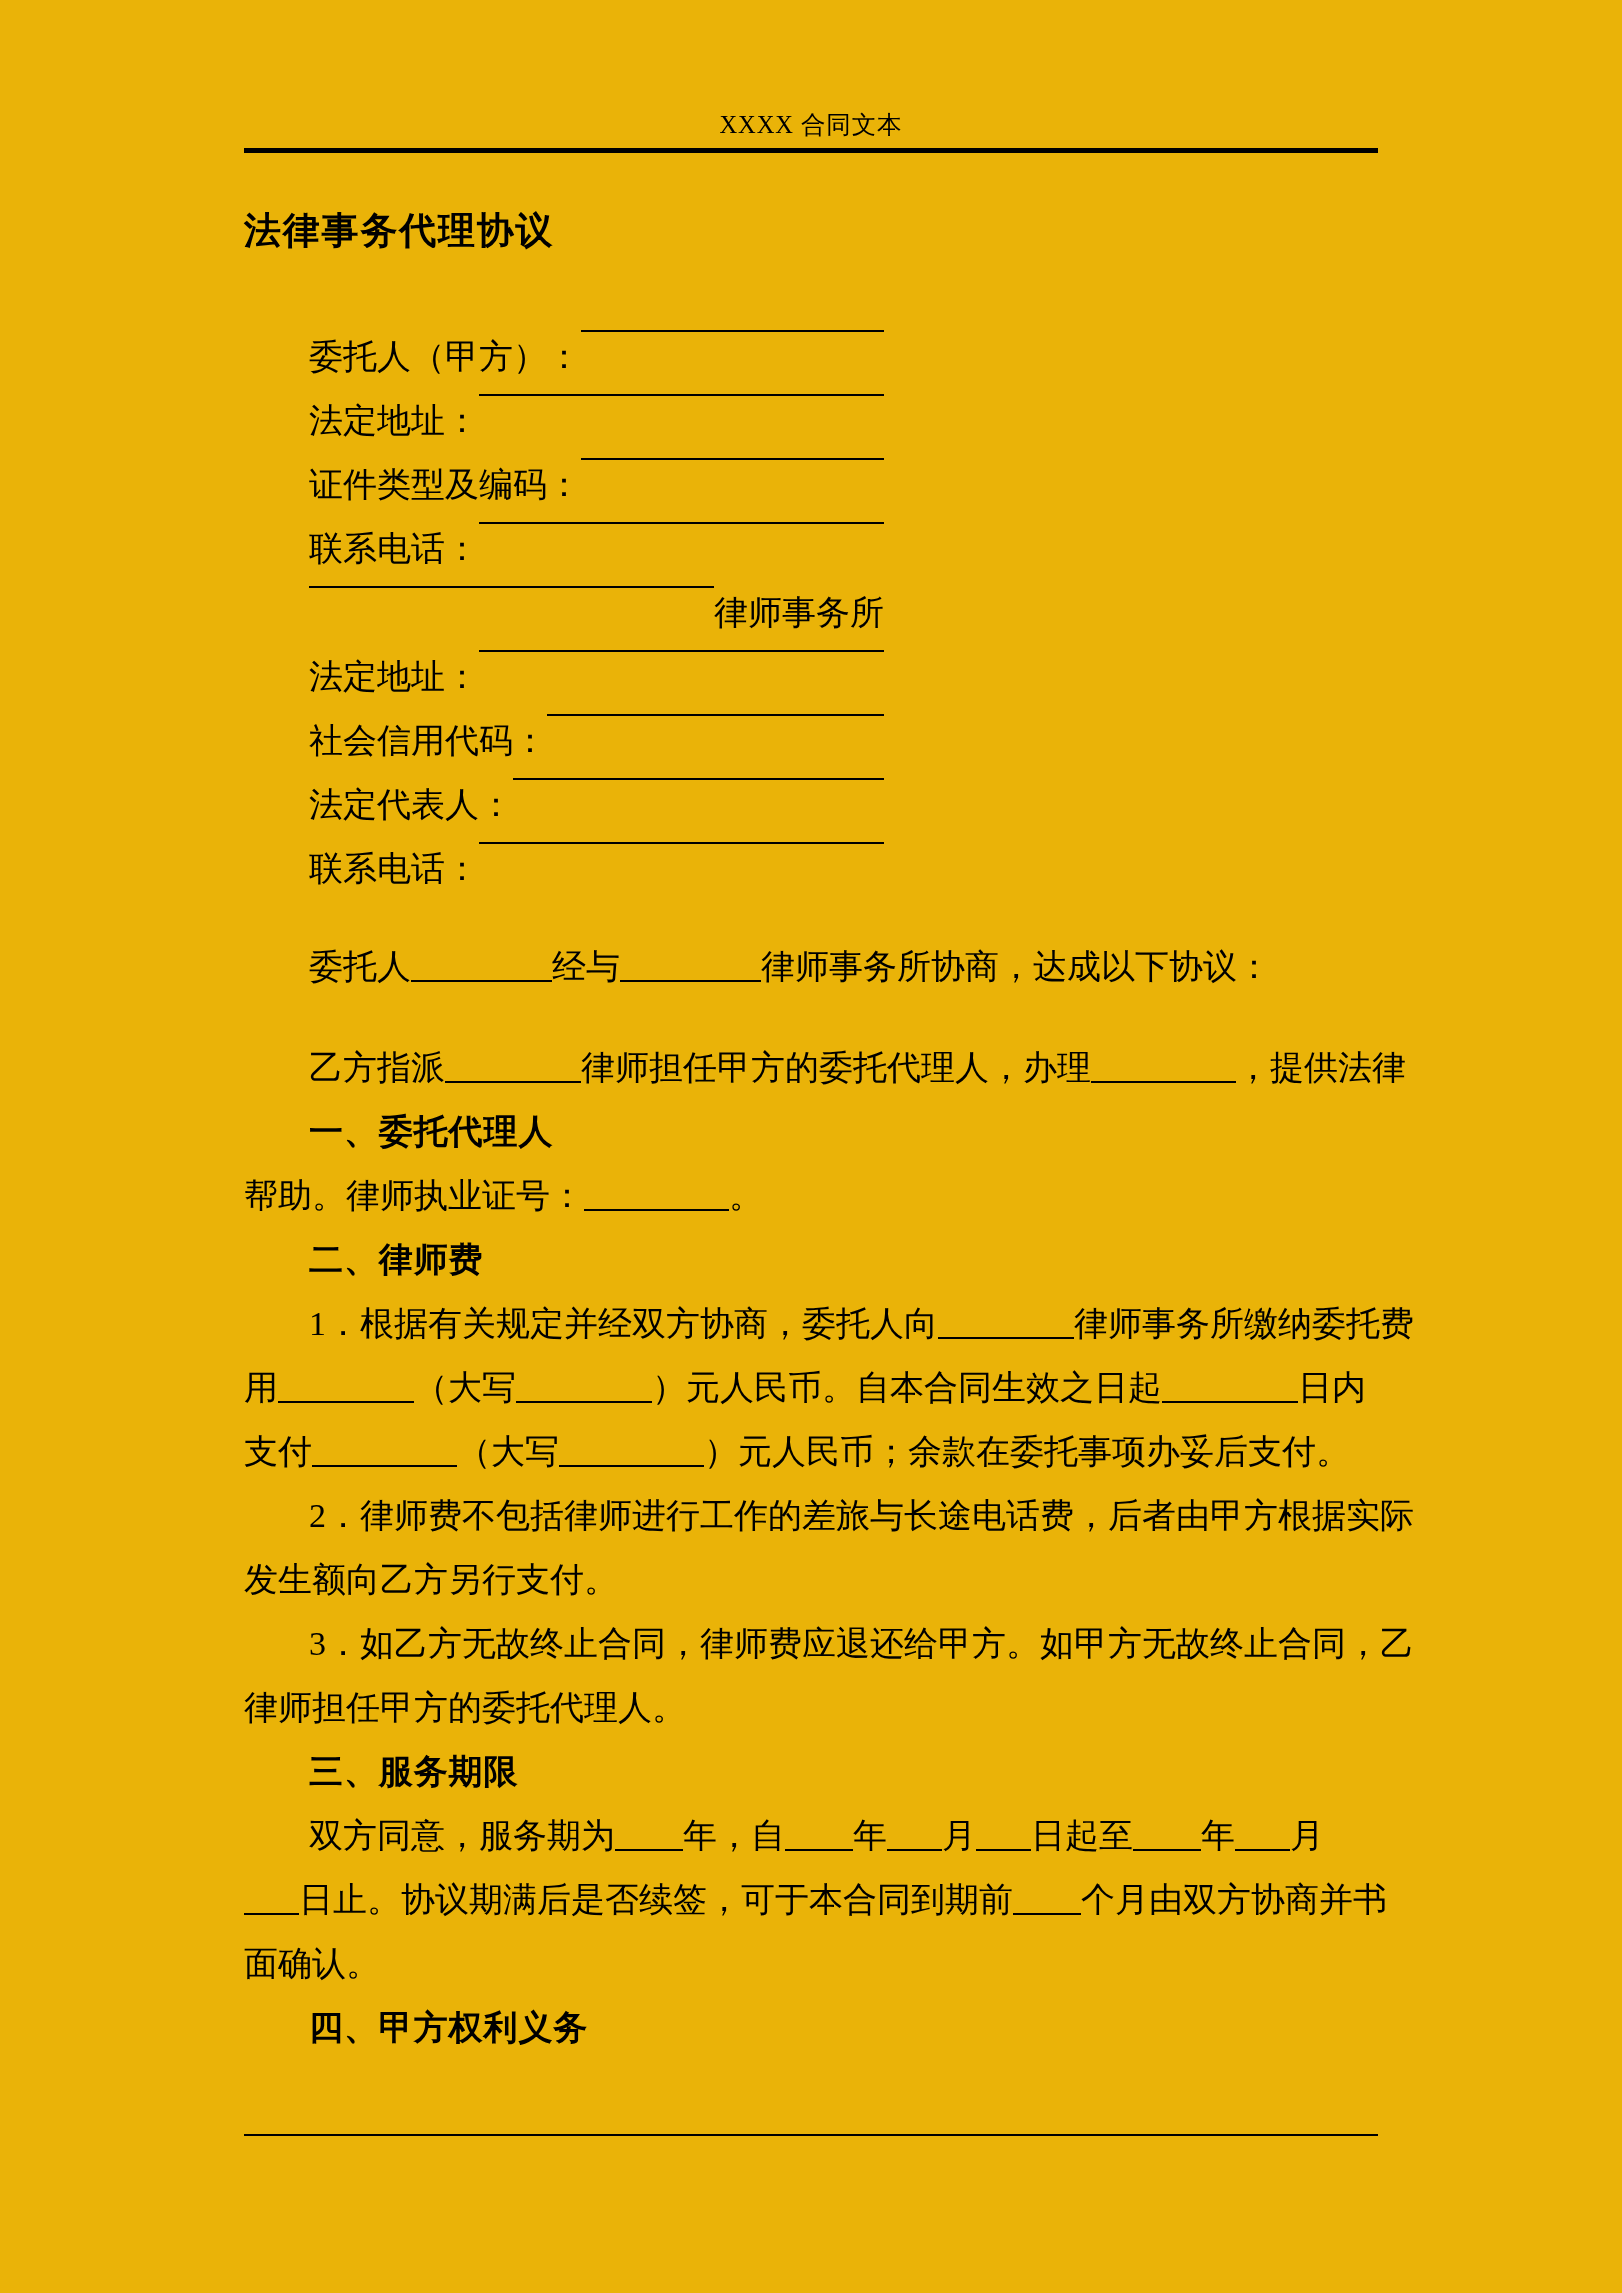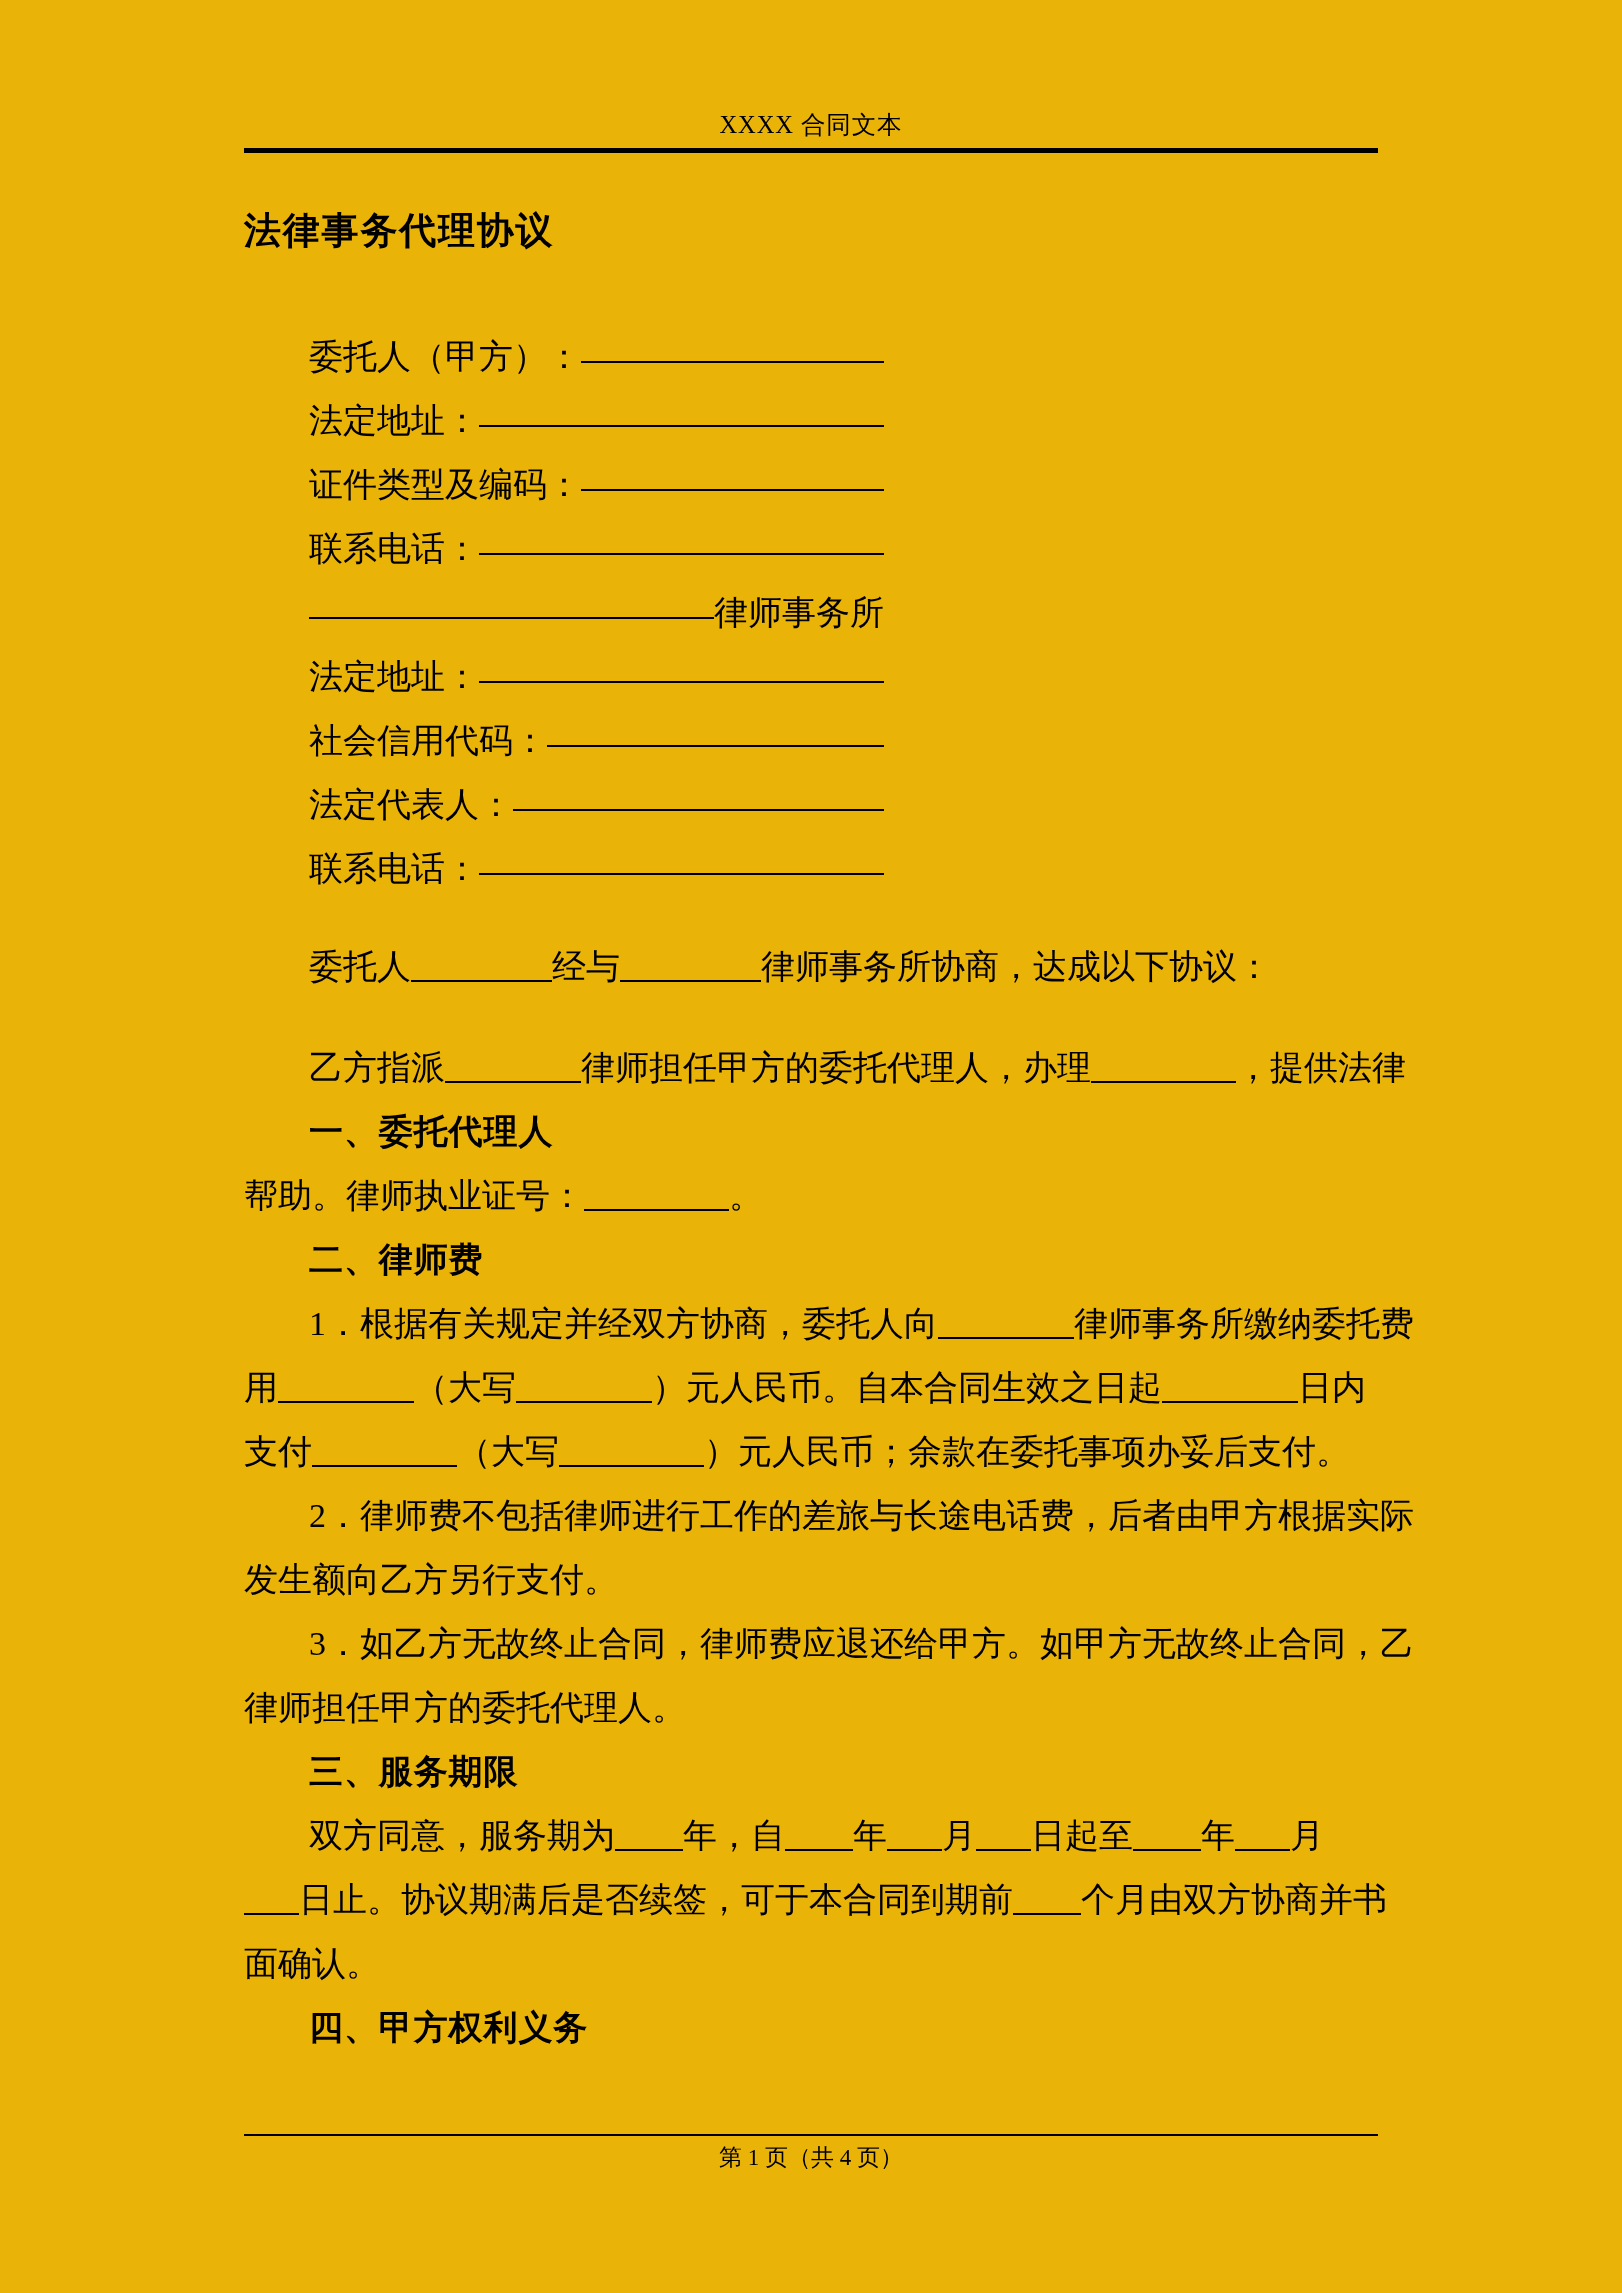--- a/index.html
+++ b/index.html
@@ -23,21 +23,21 @@
   }
   
   .doc-title {
     position:absolute; left:244px; top:205px;
     font-size:37px; font-weight:bold; line-height:51px;
     letter-spacing:1.8px;
   }
   
   .party { position:absolute; left:244px; top:325px; font-size:34px; }
   .party-row {
-    display:flex; align-items:center;
+    display:flex; align-items:flex-start;
     width:575px; margin-left:65px;
     height:64px; line-height:64px; white-space:nowrap;
   }
   .party-row .plabel { flex:none; }
   .party-row .psuffix { flex:none; }
   .party-row .fillblank {
     flex:1 1 auto; height:0; min-width:36px;
     border-bottom:2.3px solid #000;
     position:relative; top:4.5px;
   }
@@ -129,16 +129,15 @@
       <div class="bodyline indent"><span>3．如乙方无故终止合同，律师费应退还给甲方。如甲方无故终止合同，乙</span></div>
       <div class="bodyline"><span>律师担任甲方的委托代理人。</span></div>
       <div class="bodyline heading indent"><span>三、服务期限</span></div>
       <div class="bodyline indent"><span>双方同意，服务期为</span><span class="blank" style="width: 68px;"></span><span>年，自</span><span class="blank" style="width: 68px;"></span><span>年</span><span class="blank" style="width: 55px;"></span><span>月</span><span class="blank" style="width: 55px;"></span><span>日起至</span><span class="blank" style="width: 68px;"></span><span>年</span><span class="blank" style="width: 55px;"></span><span>月</span></div>
       <div class="bodyline"><span class="blank" style="width: 55px;"></span><span>日止。协议期满后是否续签，可于本合同到期前</span><span class="blank" style="width: 68px;"></span><span>个月由双方协商并书</span></div>
       <div class="bodyline"><span>面确认。</span></div>
       <div class="bodyline heading indent"><span>四、甲方权利义务</span></div>
     </div>
 
   <div class="footer-rule"></div>
-  <div class="footer-text">第 1 页（共 4 页）</div>
 
 </div>
 
 
 </body></html>

